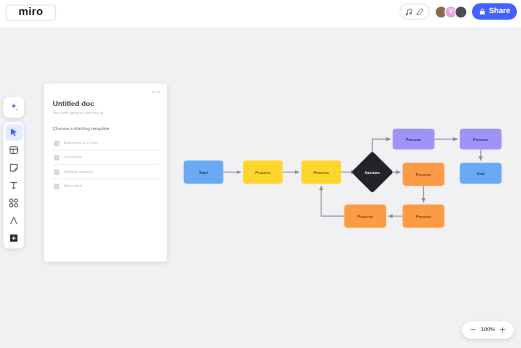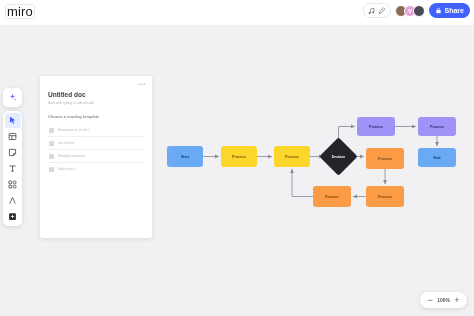--- a/index.html
+++ b/index.html
@@ -11,24 +11,24 @@
   }
   #app { position: relative; width: 474px; height: 316px; background: #f1f1f3; }
 
   
   .header {
     position: absolute; top: 0; left: 0; width: 474px; height: 25px;
     background: #ffffff; z-index: 40;
   }
   .logo {
     position: absolute; left: 5px; top: 4px;
-    width: 30px; height: 15px;
+    width: 46px; height: 15px;
     background: #ffffff; border: 1px solid #e6e6e8; border-radius: 3px;
     display: flex; align-items: center; justify-content: center;
-    font-size: 13px; font-weight: 400; color: #1a1a1a; letter-spacing: .2px;
+    font-size: 10px; font-weight: 700; color: #1a1a1a; letter-spacing: .2px;
   }
   .hdr-right {
     position: absolute; right: 4px; top: 3px;
     display: flex; align-items: center; gap: 4px;
   }
   .hdr-pill {
     height: 15px; background: #fff; border: 1px solid #e8e8ea; border-radius: 8px;
     display: flex; align-items: center; gap: 2px; padding: 0 4px;
   }
   .hdr-icn { width: 8px; height: 8px; display: block; opacity: .75; }

